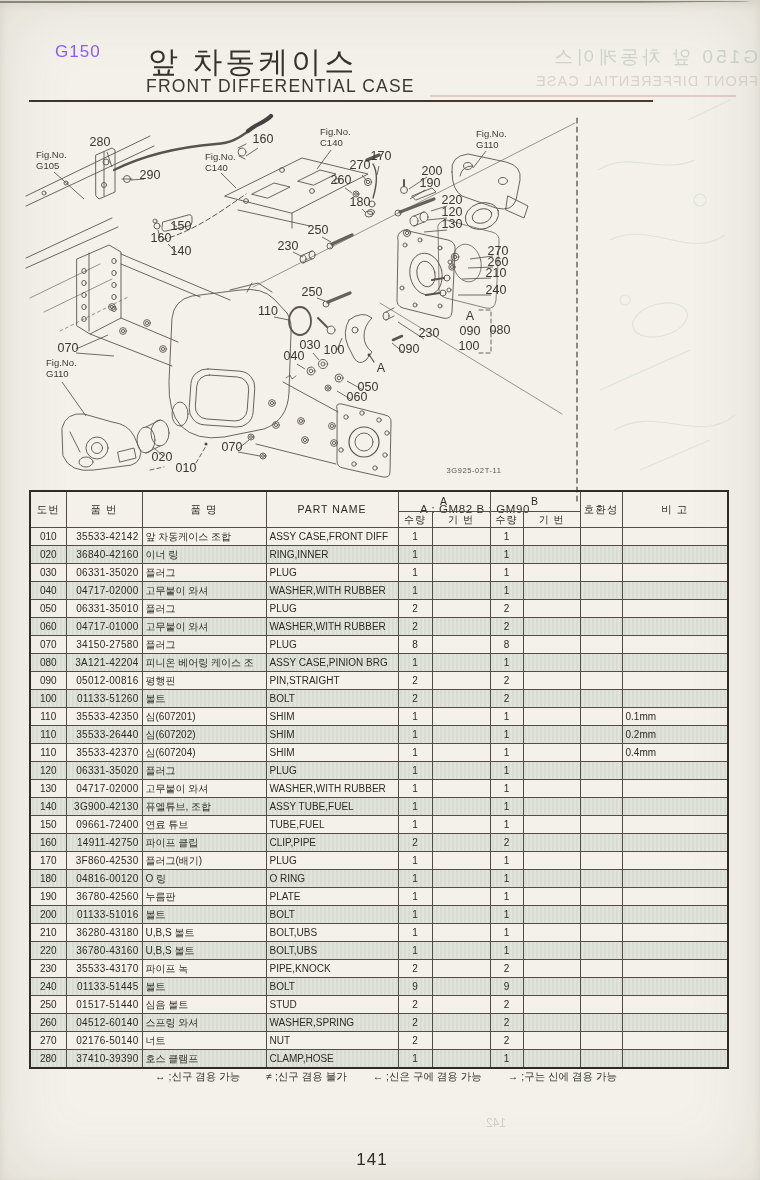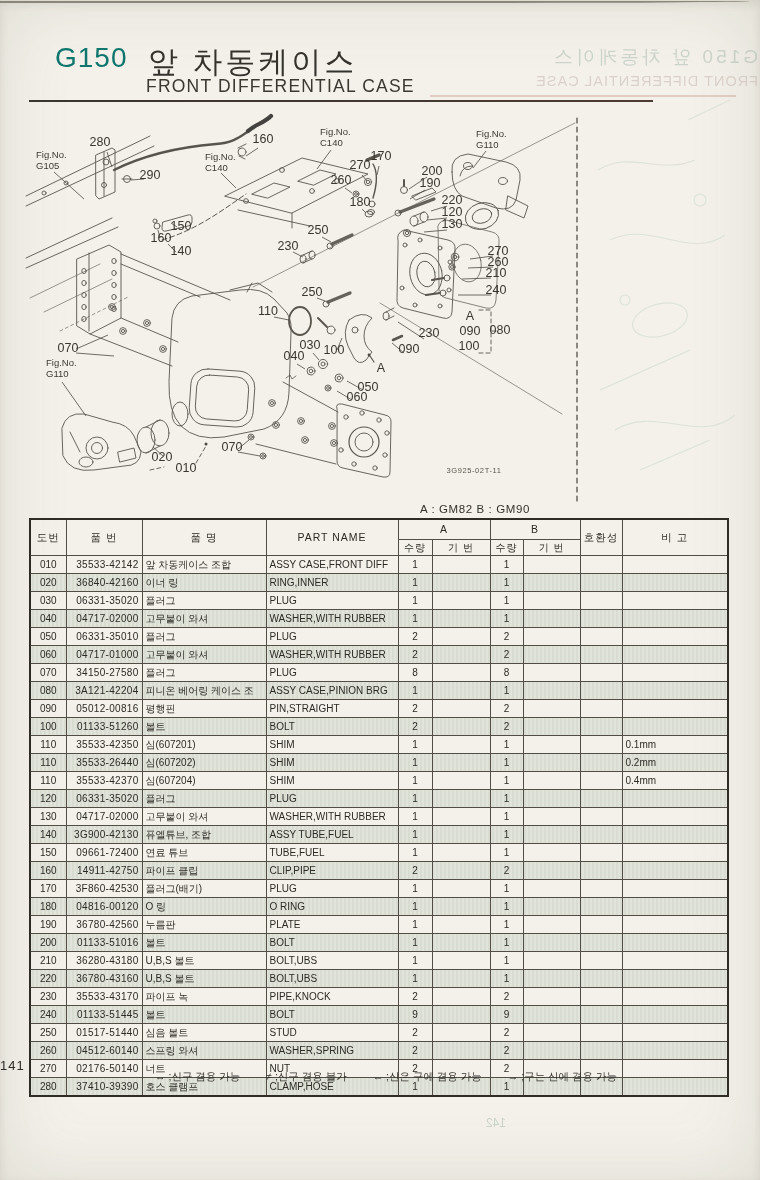--- a/index.html
+++ b/index.html
@@ -6,50 +6,50 @@
   body{
     width:760px;height:1180px;position:relative;overflow:hidden;
     background:#f3f1ea;color:#2e2c28;
     font-family:"Liberation Sans","DejaVu Sans",sans-serif;
   }
   .vignette{position:absolute;inset:0;pointer-events:none;
     box-shadow:inset 0 0 70px rgba(120,110,88,.16), inset 0 4px 10px rgba(100,92,75,.12);}
   .scan-edge-top{position:absolute;top:1px;left:0;width:750px;height:2px;background:#6e6a5e;opacity:.75;border-radius:0 0 40%/100% 0;}
 
   
-  .hdr-code{position:absolute;left:55px;top:42px;font-size:28px;letter-spacing:1px;color:#0f766e;}
+  .hdr-code{position:absolute;left:55px;top:42px;font-size:17px;letter-spacing:1px;color:#8b5cf6;}
   .hdr-ko{position:absolute;left:148px;top:42px;font-size:30px;letter-spacing:3px;color:#34322c;}
   .hdr-en{position:absolute;left:146px;top:76px;font-size:17.5px;letter-spacing:1.2px;color:#3a382f;}
   .hdr-rule{position:absolute;left:29px;top:100px;width:624px;height:2.4px;background:linear-gradient(90deg,#39352f,#4a3b33);}
   .bleed-rule{position:absolute;left:430px;top:95px;width:306px;height:2px;background:rgba(190,128,115,.32);}
 
   
   .bleed-title{position:absolute;left:436px;top:44px;width:322px;transform:scaleX(-1);opacity:.55;pointer-events:none;}
   .bleed-title .l1{font-size:19px;color:#adbcb3;letter-spacing:3px;white-space:nowrap;}
   .bleed-title .l2{font-size:14.5px;color:#c6b9b1;letter-spacing:1px;margin-top:3px;white-space:nowrap;}
   .bleed-142{position:absolute;left:486px;top:1116px;transform:scaleX(-1);font-size:12px;color:#c2ccc3;opacity:.85;pointer-events:none;}
 
   .variant-note{position:absolute;left:420px;top:503px;width:248px;font-size:11.5px;letter-spacing:.6px;color:#34322c;}
 
   
-  table.parts{position:absolute;left:29px;top:518px;width:698px;border-collapse:collapse;table-layout:fixed;
+  table.parts{position:absolute;left:29px;top:490px;width:698px;border-collapse:collapse;table-layout:fixed;
     font-size:10px;color:#2c2a25;background:transparent;border:2px solid #2f2c26;}
   table.parts th,table.parts td{border:1px solid #524e46;padding:0 3px;white-space:nowrap;overflow:hidden;font-weight:normal;}
   table.parts thead th{text-align:center;font-size:10.5px;letter-spacing:1px;height:19px;line-height:19px;}
   table.parts thead tr.sub th{height:15px;line-height:15px;font-size:10px;}
   table.parts tbody td{height:17px;line-height:17px;}
   table.parts tbody td.c0{text-align:center;padding:0;}
   table.parts tbody td.c1{letter-spacing:.3px;text-align:right;}
   table.parts tbody td.c4,table.parts tbody td.c6{text-align:center;}
   table.parts tbody tr.shaded{background:#d9dcd1;
     background-image:repeating-linear-gradient(90deg,rgba(255,255,255,.22) 0 2px,transparent 2px 4px);}
 
   .legend{position:absolute;left:6px;top:1070px;width:760px;text-align:center;font-size:10.5px;color:#34322c;white-space:nowrap;}
   .legend .legend-item{margin:0 13px;}
-  .page-num{position:absolute;left:0;top:1058px;width:744px;text-align:left;font-size:13px;letter-spacing:1px;}
+  .page-num{position:absolute;left:0;top:1150px;width:744px;text-align:center;font-size:17px;letter-spacing:1px;}
 
   
   #diagram{position:absolute;left:0;top:0;width:760px;height:1180px;}
   #diagram g.art *{stroke:#5a564e;fill:none;stroke-width:.9;stroke-linecap:round;stroke-linejoin:round;}
   #diagram g.leaders *{stroke:#4c4942;fill:none;stroke-width:.8;}
   #diagram g.faint *{stroke:#dde3d9;fill:none;stroke-width:1.1;}
   #diagram text.callout{font-size:12.5px;fill:#38362f;text-anchor:middle;font-family:"Liberation Sans","DejaVu Sans",sans-serif;}
   #diagram text.figlabel{font-size:9.5px;fill:#3c3a33;text-anchor:start;font-family:"Liberation Sans","DejaVu Sans",sans-serif;}
   #diagram text.refcode{font-size:7.5px;fill:#5a564c;letter-spacing:.6px;text-anchor:middle;}
 </style>

